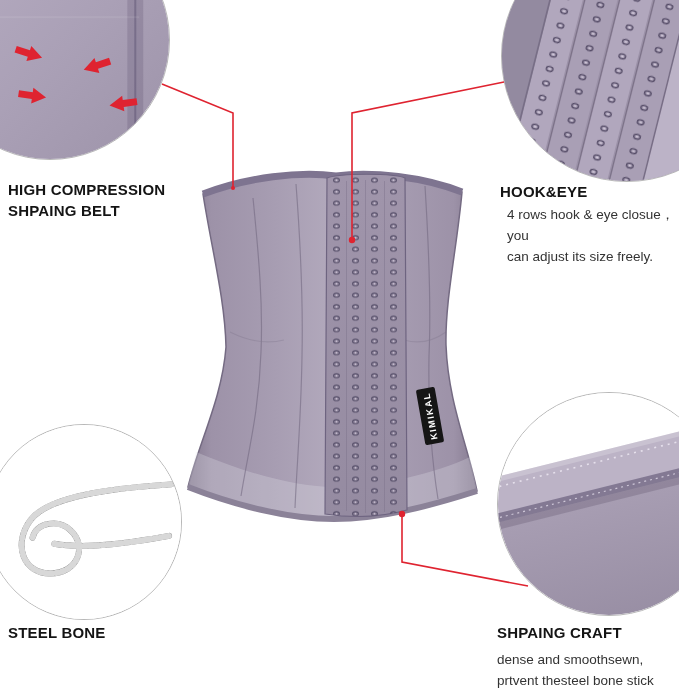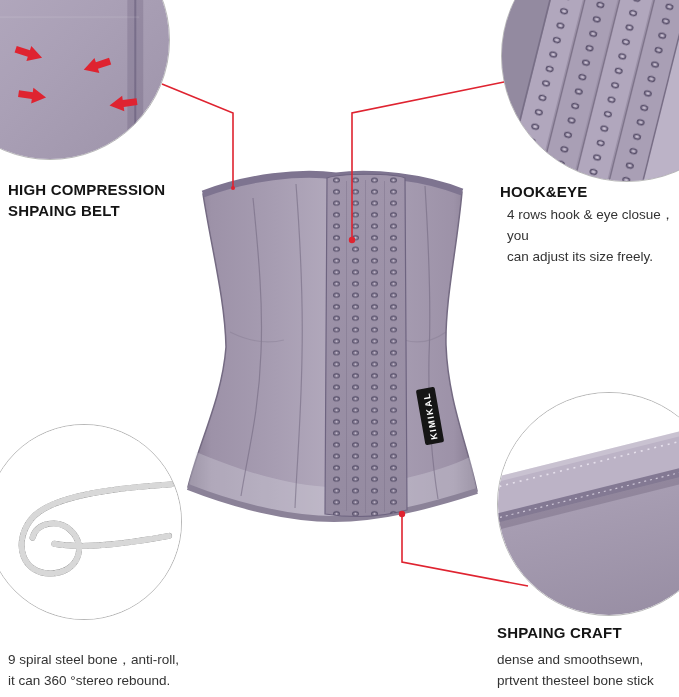--- a/index.html
+++ b/index.html
@@ -183,20 +183,19 @@
     <circle cx="402" cy="514" r="3.2" fill="#df2330"></circle>
   </svg>
 
   <div class="callout-title t-compress-title">HIGH COMPRESSION
 SHPAING BELT</div>
 
   <div class="callout-title t-hook-title">HOOK&amp;EYE</div>
   <div class="callout-desc  t-hook-desc">4 rows hook &amp; eye closue，you
 can adjust its size freely.</div>
 
-  <div class="callout-desc  t-bone-desc">9 spiral steel bone，anti-roll,
-it can 360 °stereo rebound.</div>
+  <div class="callout-title t-bone-title">STEEL BONE</div>
 
   <div class="callout-title t-craft-title">SHPAING CRAFT</div>
   <div class="callout-desc  t-craft-desc">dense and smoothsewn,
 prtvent thesteel bone stick out.</div>
 
 </div>
 
 </body></html>

